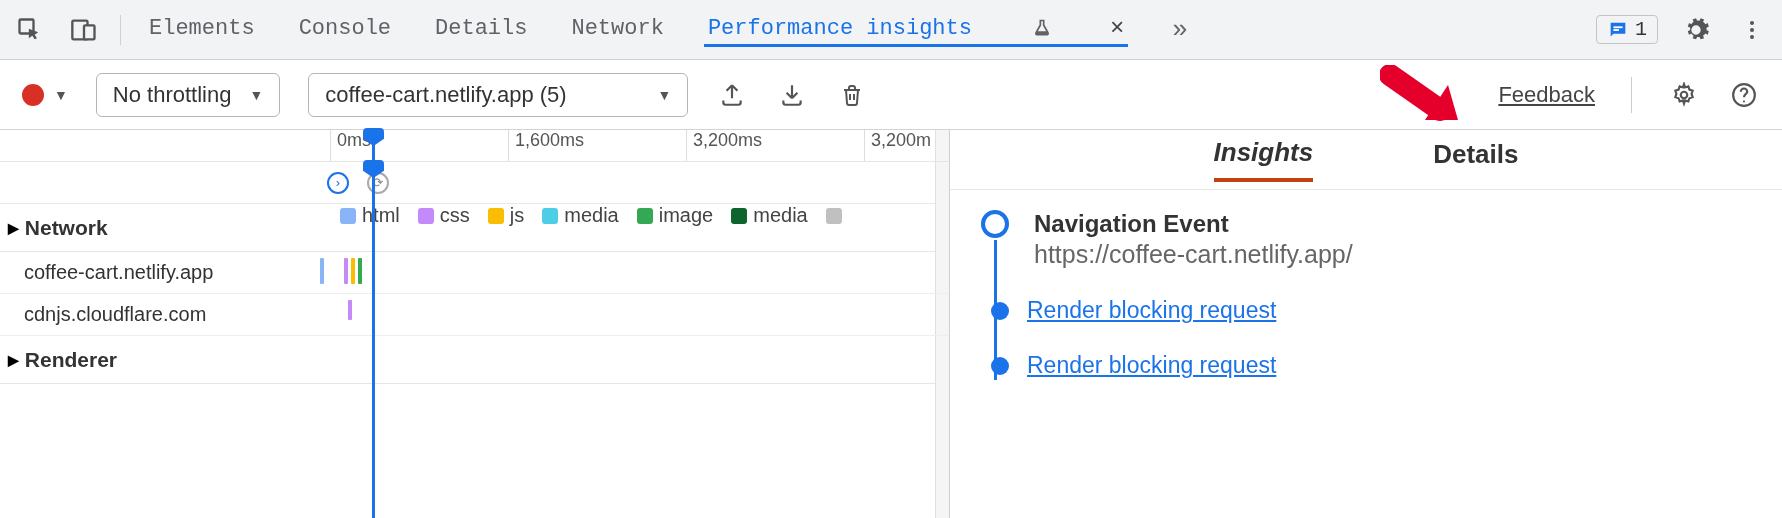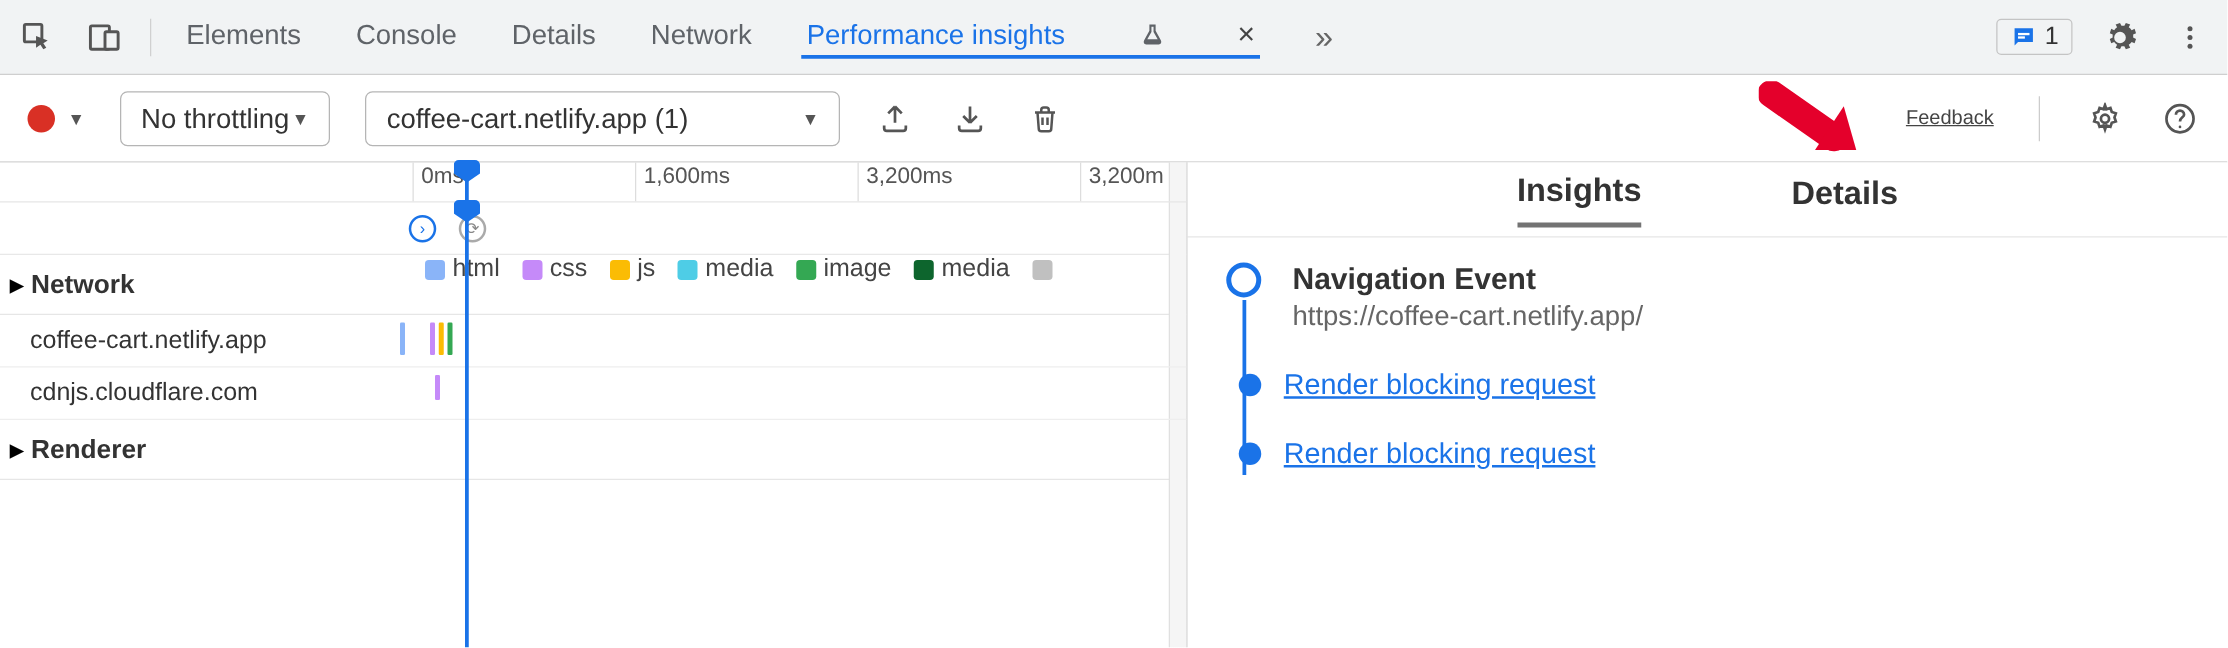--- a/index.html
+++ b/index.html
@@ -12,20 +12,21 @@
   height: 518px;
   overflow: hidden;
 }
 .tab-bar {
   display: flex;
   align-items: center;
   height: 60px;
   background: #f1f3f4;
   border-bottom: 1px solid #cfcfcf;
   padding: 12px 12px;
+  font-family: Liberation Mono, monospace;
 }
 .tab-bar .left-icons { display: flex; align-items: center; gap: 18px; }
 .tab-bar .icon-btn {
   width: 36px; height: 36px;
   display: flex; align-items: center; justify-content: center;
   color: #555;
 }
 .tab-bar .divider {
   width: 1px; height: 30px;
   background: #d0d0d0;
@@ -75,31 +76,31 @@
 }
 .rec-group { display: flex; align-items: center; gap: 10px; }
 .rec-dot { width: 22px; height: 22px; border-radius: 50%; background: #d93025; }
 .caret { color: #555; font-size: 14px; }
 .select {
   display: flex; align-items: center;
   border: 1px solid #b5b5b5;
   border-radius: 6px;
   padding: 8px 16px;
   font-size: 22px;
-  gap: 2px;
+  gap: 18px;
   background: #fff;
 }
 .select.wide { width: 380px; justify-content: space-between; }
 .toolbar .icon-btn { color: #555; width: 32px; height: 32px; display:flex; align-items:center; justify-content:center; }
 .toolbar .spacer { flex: 1; }
 .red-arrow { position: relative; width: 90px; height: 60px; }
 .feedback-link {
   text-decoration: underline;
   color: #444;
-  font-size: 16px;
+  font-size: 22px;
 }
 .toolbar .divider2 { width:1px; height: 36px; background:#ccc; margin: 0 8px;}
 
 .content {
   display: flex; height: calc(100% - 130px);
 }
 .timeline-pane {
   width: 950px;
   border-right: 1px solid #d0d0d0;
   position: relative;
@@ -189,34 +190,35 @@
   background:#fff;
 }
 .side-tab {
   font-size: 26px;
   font-weight: 600;
   color:#333;
   padding-bottom: 10px;
   cursor:pointer;
 }
 .side-tab.active {
-  border-bottom: 4px solid #737373;
+  border-bottom: 4px solid #c2410c;
+  font-style: italic;
 }
 .insights-body {
   padding: 20px 30px;
   position:relative;
 }
 .nav-event { display:flex; gap: 24px; }
 .tl-col { width: 30px; position:relative; display:flex; flex-direction:column; align-items:center;}
 .big-circle {
   width:28px;height:28px;border:4px solid #1a73e8;border-radius:50%;background:#fff;
 }
 .v-line { width:3px; flex:1; background:#1a73e8; margin-top: 2px; min-height: 140px;}
 .evt-title { font-weight: 700; font-size: 24px; }
-.evt-url { color:#666; font-size: 22px; margin-top:2px;}
+.evt-url { color:#666; font-size: 25px; margin-top:2px;}
 .sub-link {
   display:flex; align-items:center; gap: 18px;
   margin-top: 28px;
   font-size: 23px;
 }
 .sub-link .sm-dot { width:18px;height:18px;border-radius:50%;background:#1a73e8; margin-left: -43px; position: relative; z-index:2;}
 .sub-link a { color:#1a73e8; text-decoration: underline; }
 
 svg { display:block; }
 
@@ -290,21 +292,21 @@
 <div class="toolbar">
   <div class="rec-group">
     <div class="rec-dot"></div>
     <span class="caret">▼</span>
   </div>
   <div class="select">
     <span>No throttling</span>
     <span class="caret">▼</span>
   </div>
   <div class="select wide">
-    <span>coffee-cart.netlify.app (1)</span>
+    <span>coffee-cart.netlify.app (5)</span>
     <span class="caret">▼</span>
   </div>
   <div class="icon-btn">
     <svg width="26" height="26" viewBox="0 0 24 24" fill="none" stroke="#555" stroke-width="2">
         <path d="M12 15V3m0 0l-5 5m5-5l5 5"></path>
         <path d="M4 17v2a2 2 0 002 2h12a2 2 0 002-2v-2"></path>
       </svg>
   </div>
   <div class="icon-btn">
     <svg width="26" height="26" viewBox="0 0 24 24" fill="none" stroke="#555" stroke-width="2">

